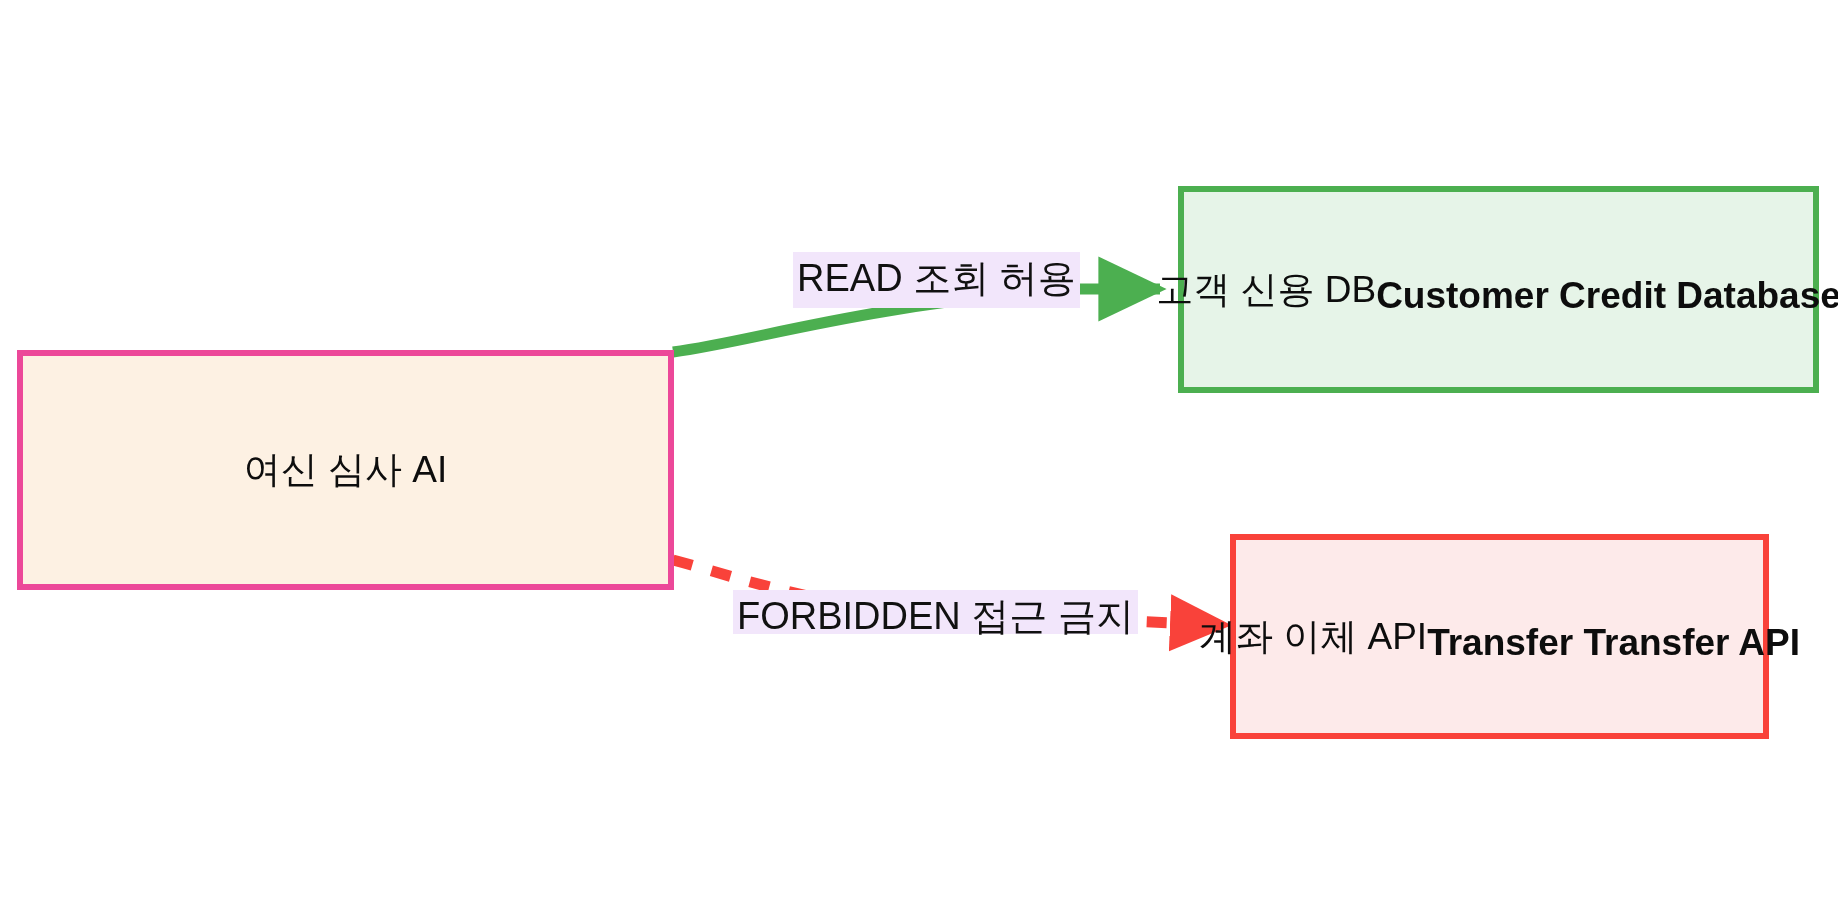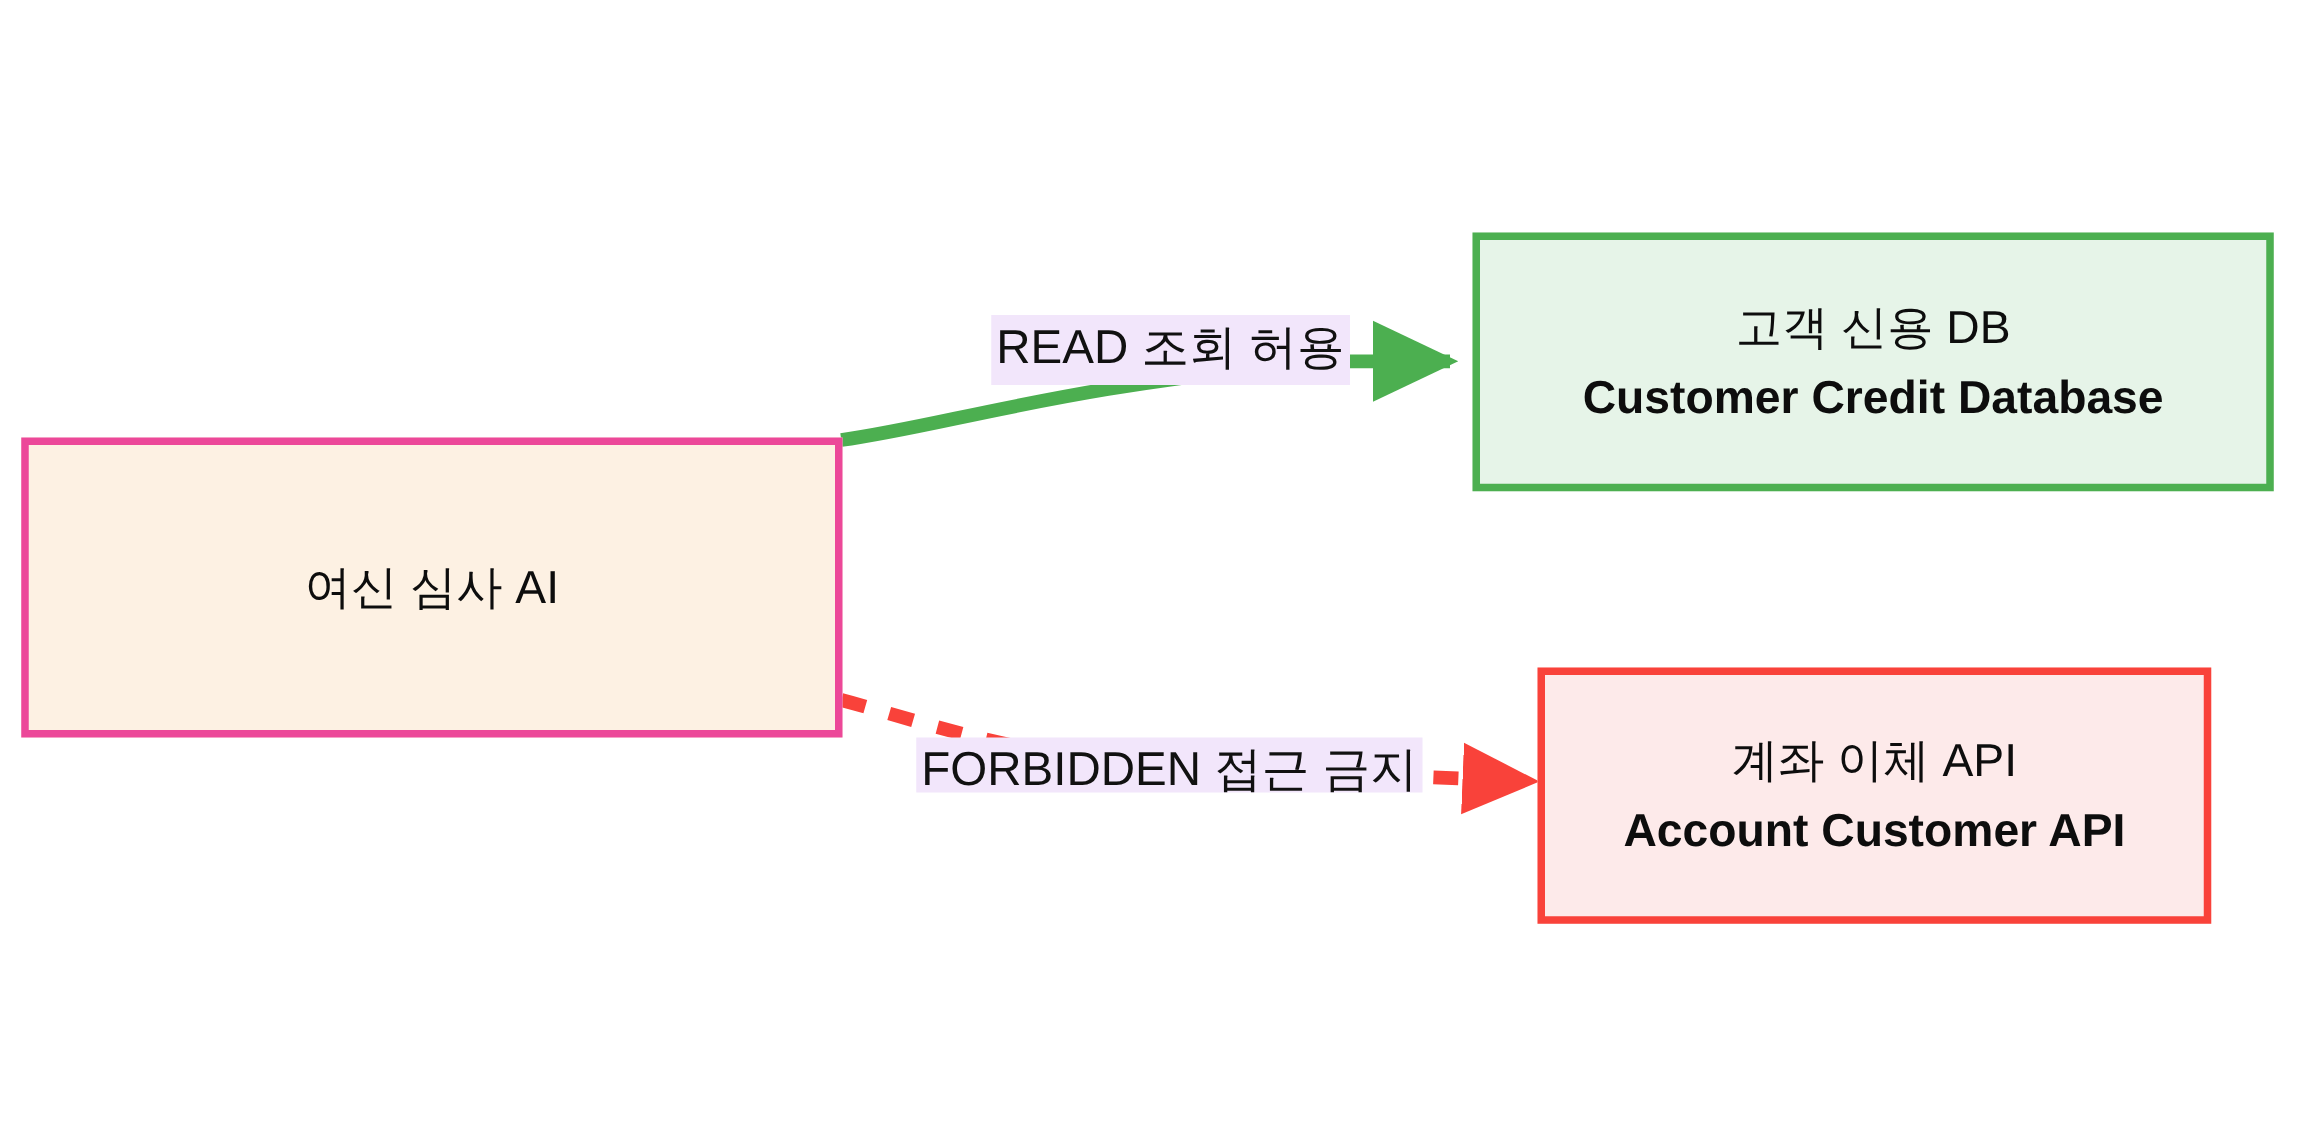--- a/index.html
+++ b/index.html
@@ -25,21 +25,21 @@
     left: 0;
     top: 0;
     width: 1838px;
     height: 910px;
     pointer-events: none;
   }
   .node {
     position: absolute;
     box-sizing: border-box;
     display: flex;
-    flex-direction: column;
+    flex-direction: row;
     align-items: center;
     justify-content: center;
     text-align: center;
     color: #0d0d0d;
   }
   .node .line1 {
     font-size: 37px;
     line-height: 1.18;
     white-space: nowrap;
   }
@@ -120,20 +120,20 @@
     <div class="line1">여신 심사 AI</div>
   </div>
 
   <div class="node" id="node-db">
     <div class="line1">고객 신용 DB</div>
     <div class="line2">Customer Credit Database</div>
   </div>
 
   <div class="node" id="node-api">
     <div class="line1">계좌 이체 API</div>
-    <div class="line2">Account Customer API</div>
+    <div class="line2">Transfer Transfer API</div>
   </div>
 
   <div class="edge-label" id="label-read">READ 조회 허용</div>
 
   <div class="edge-label" id="label-forbidden">FORBIDDEN 접근 금지</div>
 
 </div>
 
 </body></html>

